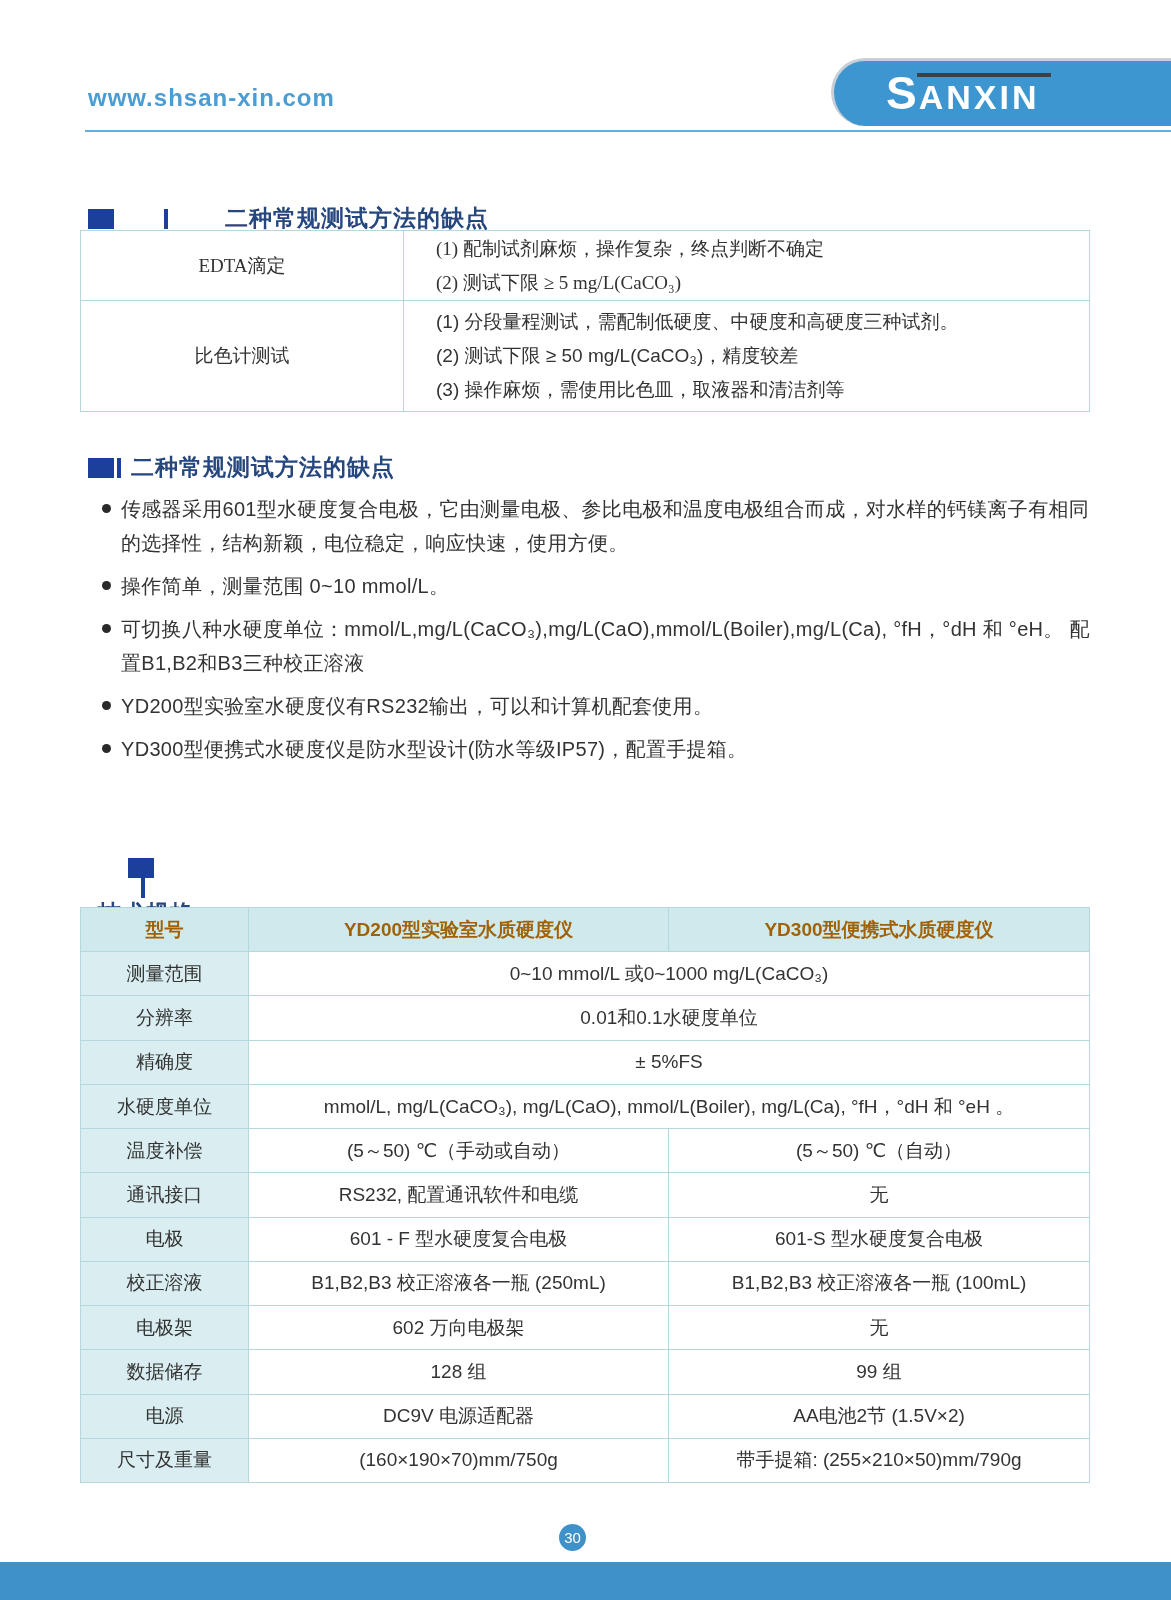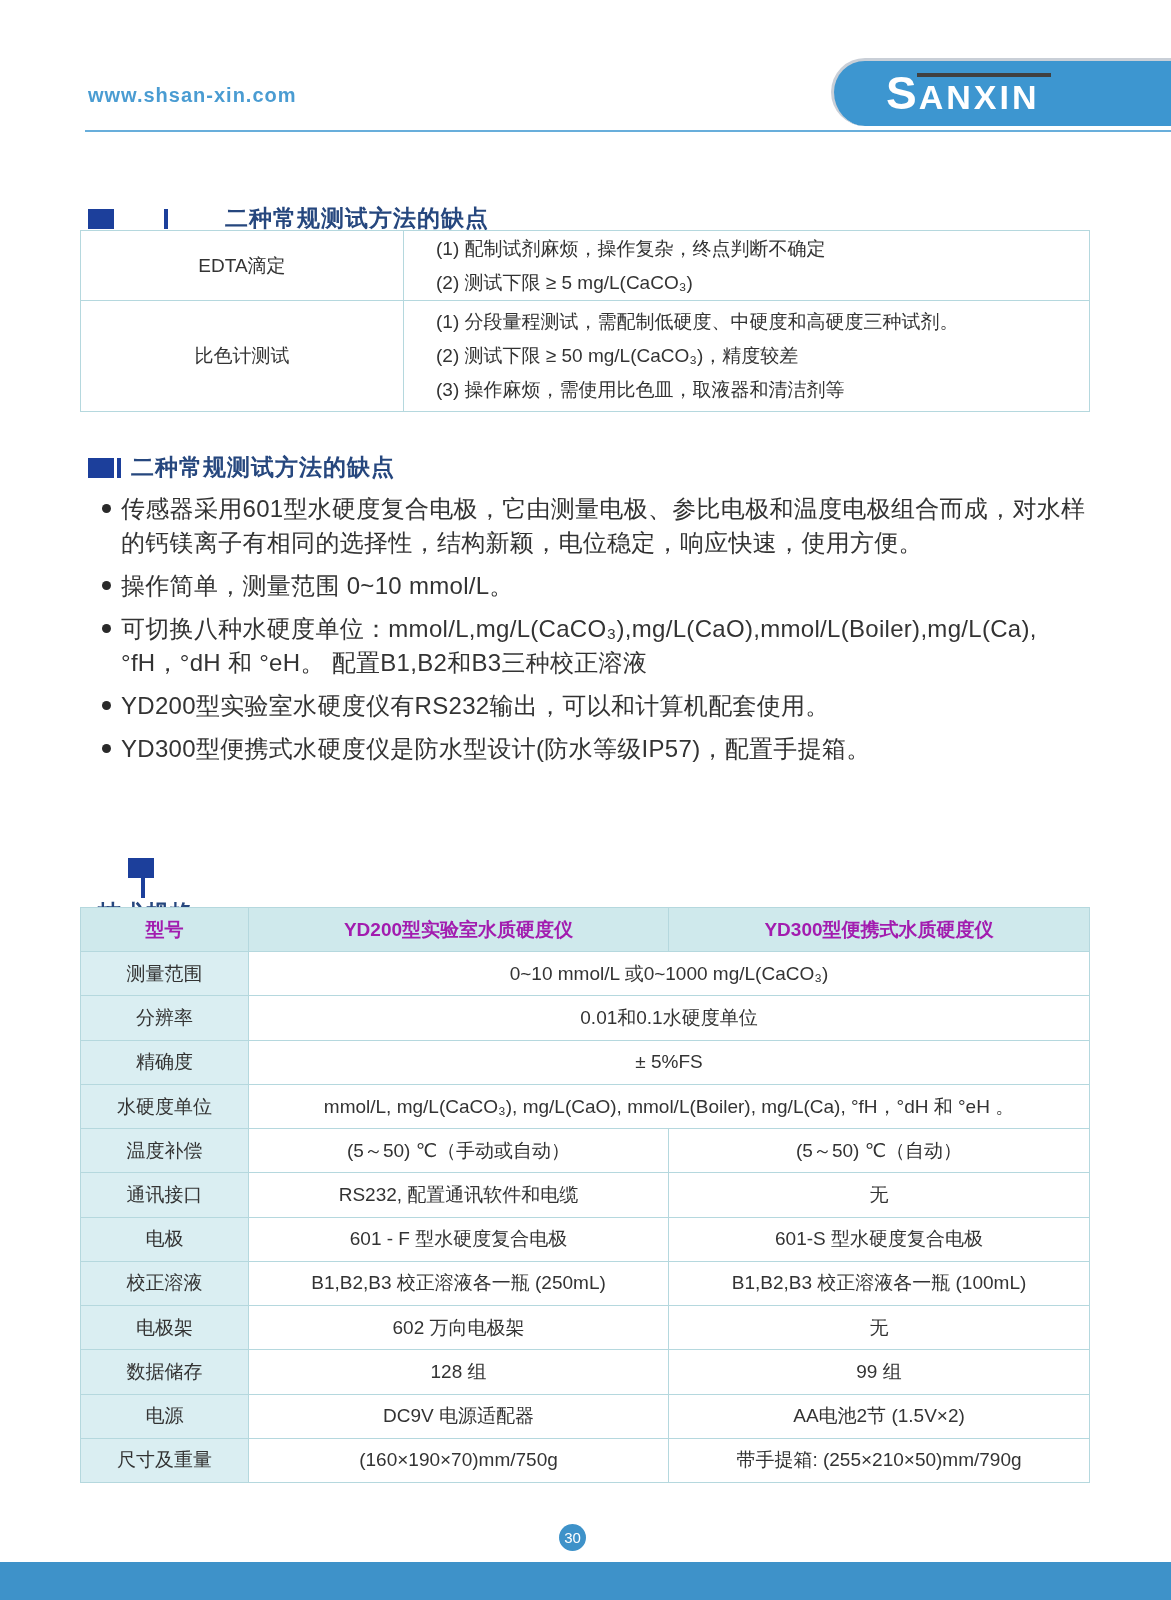--- a/index.html
+++ b/index.html
@@ -5,21 +5,21 @@
   html,body{margin:0;padding:0;background:#ffffff;}
   .page{
     position:relative;width:1171px;height:1600px;margin:0 auto;
     background:#ffffff;overflow:hidden;
     font-family:"Liberation Sans","DejaVu Sans",sans-serif;color:#333333;
   }
 
   
   .site-url{
     position:absolute;top:84px;left:88px;
-    font-size:20px;font-weight:bold;color:#4A9CD2;letter-spacing:1px;
+    font-size:24px;font-weight:bold;color:#4A9CD2;letter-spacing:1px;
   }
   .logo{
     position:absolute;top:58px;right:0;width:340px;height:68px;
     background:#3D96D0;border-radius:36px 0 0 36px;
     border-top:3px solid #C9CFD7;border-left:3px solid #C9CFD7;
     box-sizing:border-box;display:flex;align-items:center;padding-left:52px;
   }
   .logo-text{display:flex;align-items:flex-start;}
   .logo-s{color:#ffffff;font-size:46px;font-weight:bold;line-height:0.95;}
   .logo-rest{
@@ -37,55 +37,55 @@
   }
   #sec1{top:203px;gap:47px;} #sec2{top:452px;} #sec3{top:858px;flex-direction:column;}
 
   
   #t1{
     position:absolute;left:80px;top:230px;width:1010px;
     border:1px solid #B5D8DE;box-sizing:border-box;background:#ffffff;
   }
   .t1-row{display:flex;border-bottom:1px solid #B5D8DE;}
   .t1-row:last-child{border-bottom:none;}
-  .t1-row.r1{height:69px;} .t1-row.r2{height:110px;}
+  .t1-row.r1{height:69px;font-family:Liberation Serif, serif;} .t1-row.r2{height:110px;}
   .t1-method{
     width:323px;border-right:1px solid #B5D8DE;box-sizing:border-box;
     display:flex;align-items:center;justify-content:center;font-size:19px;
   }
   .t1-lines{
     flex:1;display:flex;flex-direction:column;justify-content:center;
     padding-left:32px;font-size:19px;line-height:34px;
   }
 
   
   #bullets{position:absolute;left:102px;top:492px;width:992px;}
   .bullet{display:flex;margin-bottom:9px;}
   .dot{flex:none;width:9px;height:9px;border-radius:50%;background:#2a2a2a;margin:12px 10px 0 0;}
-  .bullet-text{font-size:24px;line-height:34px;color:#333333;letter-spacing:0.3px;}
+  .bullet-text{font-size:20px;line-height:34px;color:#333333;letter-spacing:0.3px;}
 
   
   #t2{
     position:absolute;left:80px;top:907px;width:1010px;height:576px;
     border:1px solid #B5D8DE;box-sizing:border-box;background:#ffffff;
     display:flex;flex-direction:column;font-size:19px;
   }
   .s-row{flex:1;display:flex;border-bottom:1px solid #B5D8DE;min-height:0;}
   .s-row:last-child{border-bottom:none;}
   .s-c0{
     width:168px;background:#DAEEF2;border-right:1px solid #B5D8DE;box-sizing:border-box;
     display:flex;align-items:center;justify-content:center;
   }
   .s-c1{
     width:420px;border-right:1px solid #B5D8DE;box-sizing:border-box;
     display:flex;align-items:center;justify-content:center;text-align:center;
   }
   .s-c2{flex:1;display:flex;align-items:center;justify-content:center;text-align:center;}
   .s-span{flex:1;display:flex;align-items:center;justify-content:center;text-align:center;}
-  .s-head .s-c0,.s-head .s-c1,.s-head .s-c2{background:#CFE9EC;font-weight:bold;color:#a21caf;}
+  .s-head .s-c0,.s-head .s-c1,.s-head .s-c2{background:#CFE9EC;font-weight:bold;color:#a16207;}
 
   
   .page-circle{
     position:absolute;left:559px;top:1524px;width:27px;height:27px;border-radius:50%;
     background:#3E92C9;color:#ffffff;display:flex;align-items:center;justify-content:center;
     font-size:15px;
   }
   .bottom-bar{position:absolute;left:0;top:1562px;width:100%;height:38px;background:#3E92C9;}
 </style>
 </head>

